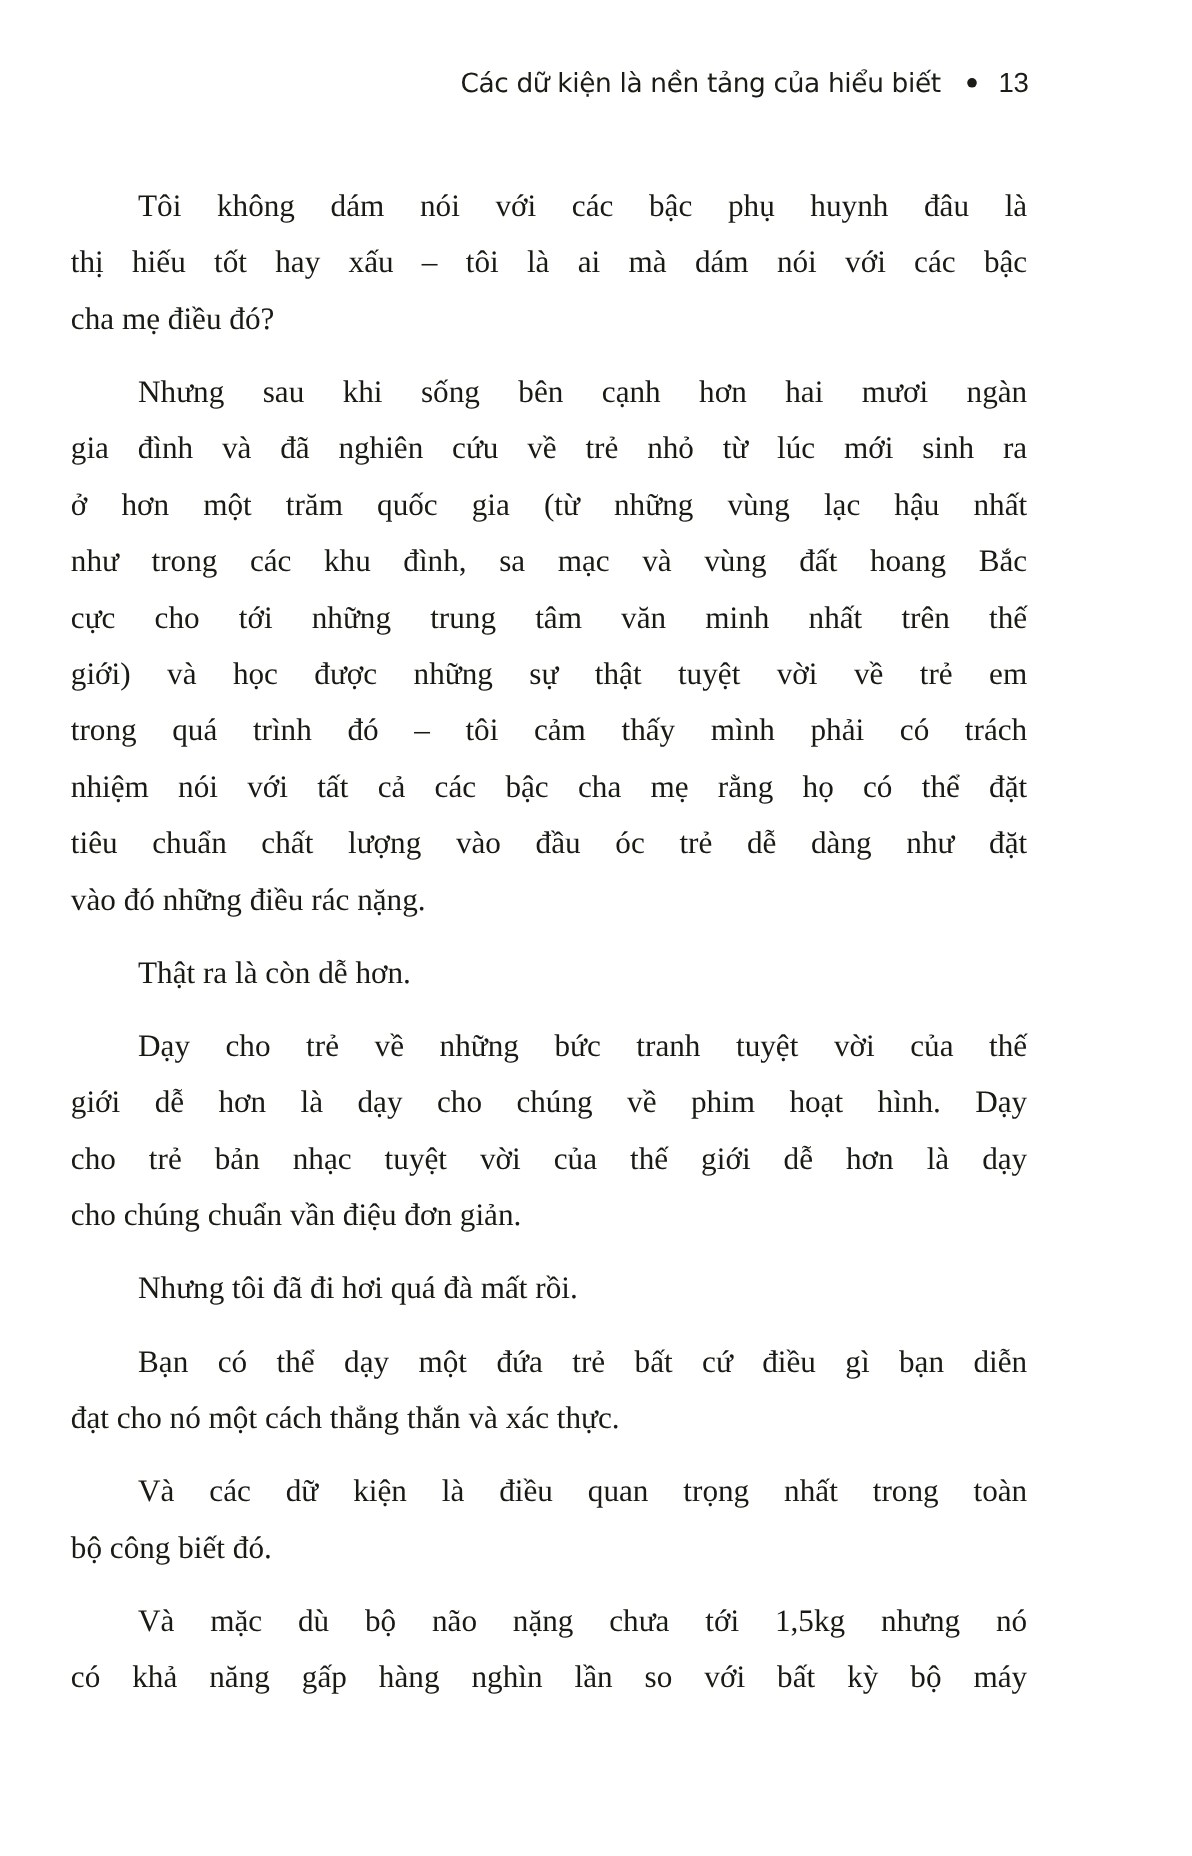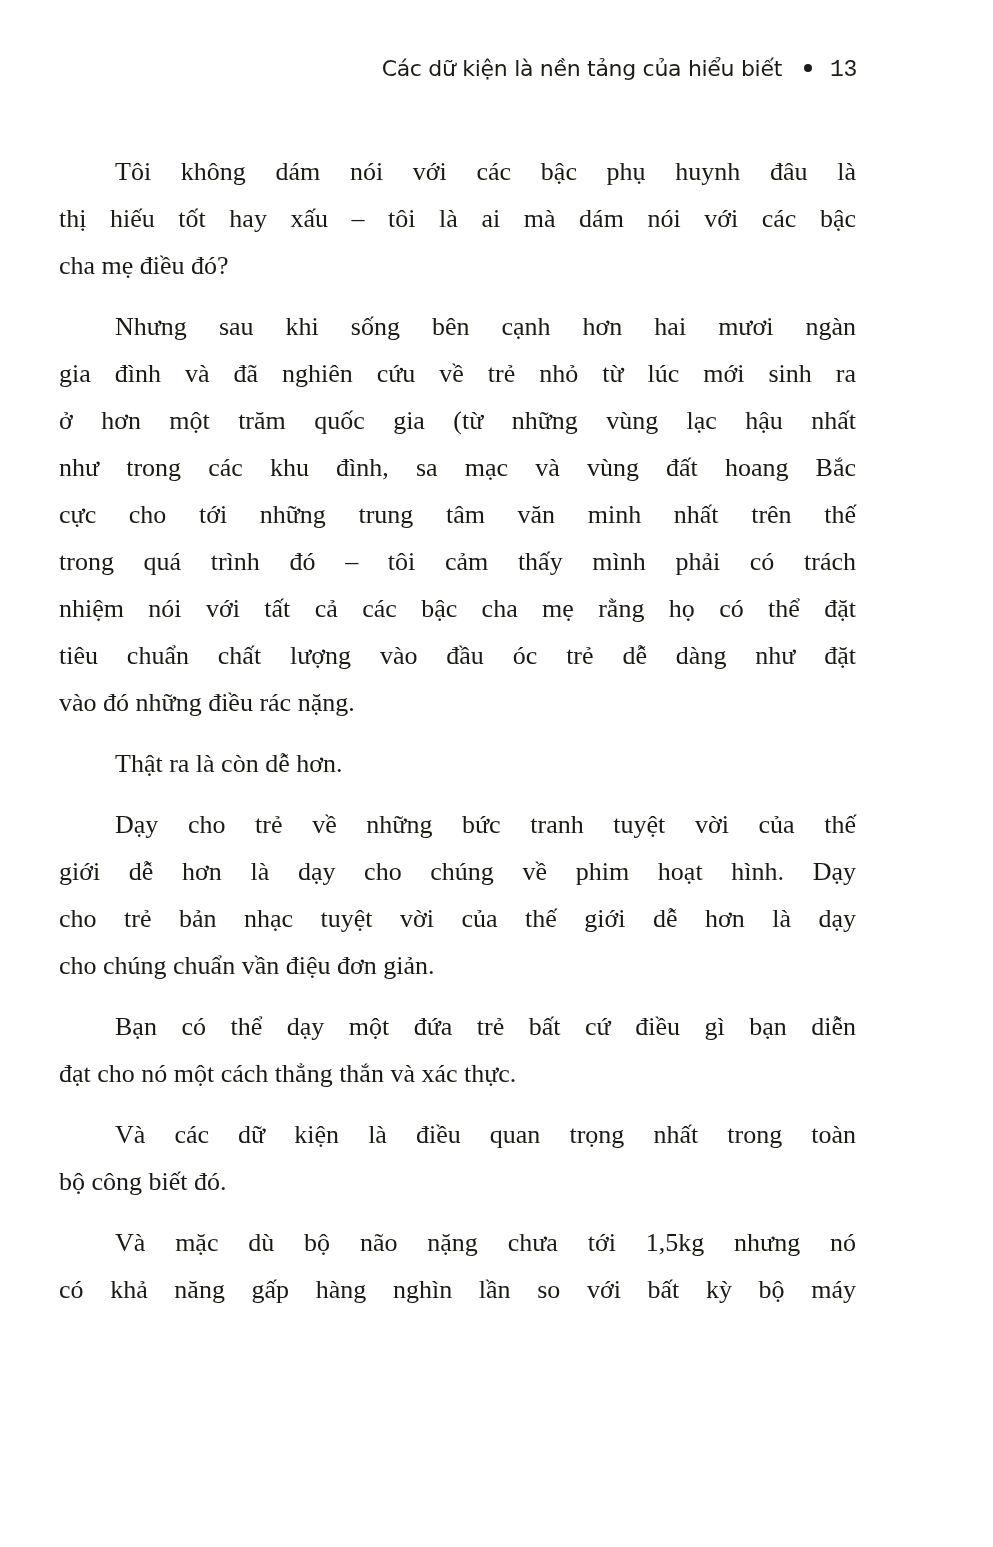--- a/index.html
+++ b/index.html
@@ -31,21 +31,21 @@
       display: inline-block;
       width: 8px;
       height: 8px;
       border-radius: 50%;
       background: #1c1c16;
       margin: 0 18px 0 22px;
       position: relative;
       top: -4px;
     }
     .running-header .page-num {
-      font-family: Liberation Mono, monospace;
+      font-family: Liberation Sans, sans-serif;
       font-size: 23px;
     }
     .body-text {
       position: absolute;
       left: 59px;
       top: 148px;
       width: 797px;
       font-family: "Liberation Serif", serif;
       font-size: 26px;
       color: #1a1a14;
@@ -85,37 +85,41 @@
     <span class="line">thị hiếu tốt hay xấu – tôi là ai mà dám nói với các bậc</span>
     <span class="line last">cha mẹ điều đó?</span>
   </div>
 
   <div class="para">
     <span class="line indent">Nhưng sau khi sống bên cạnh hơn hai mươi ngàn</span>
     <span class="line">gia đình và đã nghiên cứu về trẻ nhỏ từ lúc mới sinh ra</span>
     <span class="line">ở hơn một trăm quốc gia (từ những vùng lạc hậu nhất</span>
     <span class="line">như trong các khu đình, sa mạc và vùng đất hoang Bắc</span>
     <span class="line">cực cho tới những trung tâm văn minh nhất trên thế</span>
+    <span class="line">giới) và học được những sự thật tuyệt vời về trẻ em</span>
     <span class="line">trong quá trình đó – tôi cảm thấy mình phải có trách</span>
     <span class="line">nhiệm nói với tất cả các bậc cha mẹ rằng họ có thể đặt</span>
     <span class="line">tiêu chuẩn chất lượng vào đầu óc trẻ dễ dàng như đặt</span>
     <span class="line last">vào đó những điều rác nặng.</span>
   </div>
 
   <div class="para">
     <span class="line indent last">Thật ra là còn dễ hơn.</span>
   </div>
 
   <div class="para">
     <span class="line indent">Dạy cho trẻ về những bức tranh tuyệt vời của thế</span>
     <span class="line">giới dễ hơn là dạy cho chúng về phim hoạt hình. Dạy</span>
     <span class="line">cho trẻ bản nhạc tuyệt vời của thế giới dễ hơn là dạy</span>
     <span class="line last">cho chúng chuẩn vần điệu đơn giản.</span>
   </div>
 
+  <div class="para">
+    <span class="line indent last">Nhưng tôi đã đi hơi quá đà mất rồi.</span>
+  </div>
 
   <div class="para">
     <span class="line indent">Bạn có thể dạy một đứa trẻ bất cứ điều gì bạn diễn</span>
     <span class="line last">đạt cho nó một cách thẳng thắn và xác thực.</span>
   </div>
 
   <div class="para">
     <span class="line indent">Và các dữ kiện là điều quan trọng nhất trong toàn</span>
     <span class="line last">bộ công biết đó.</span>
   </div>

